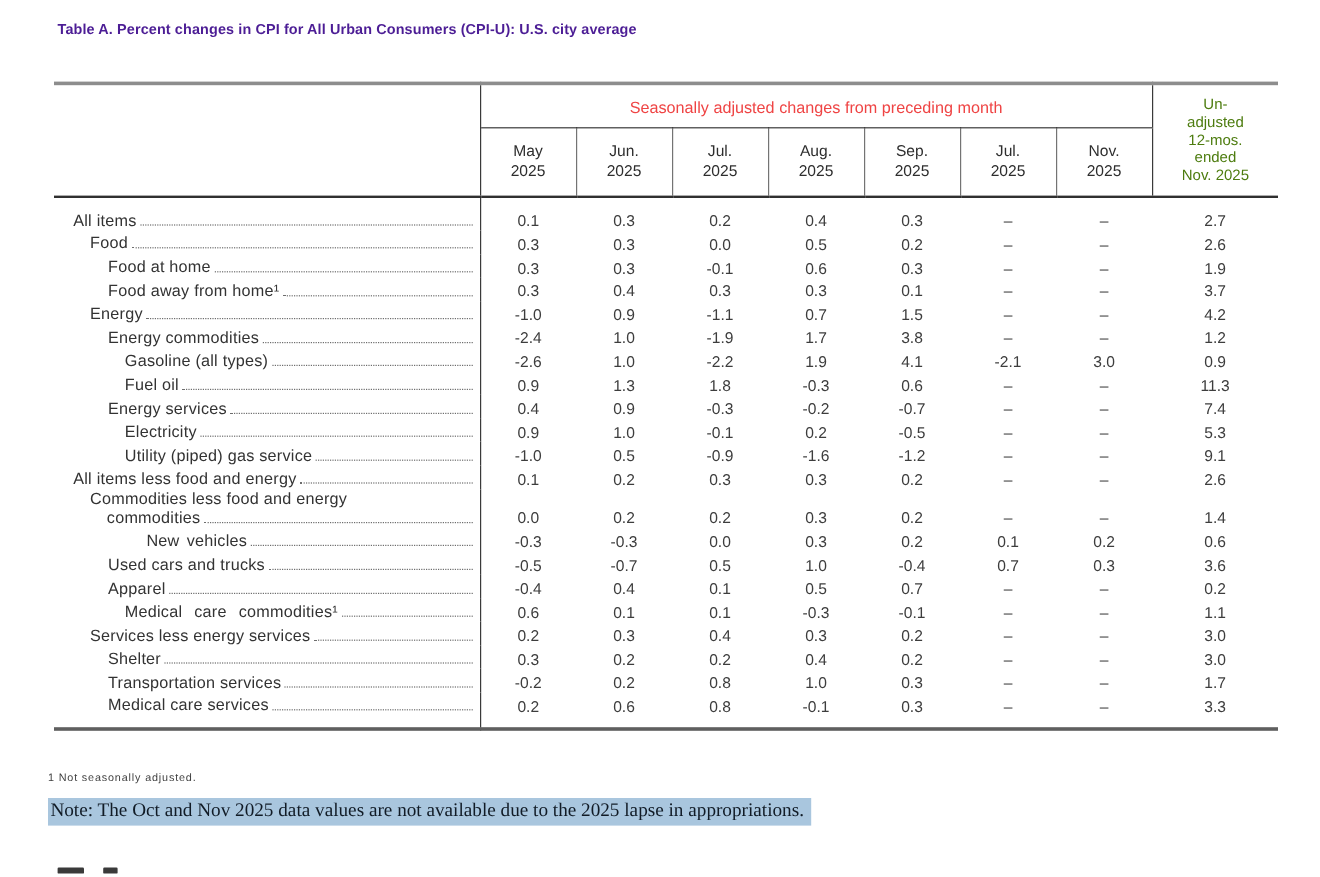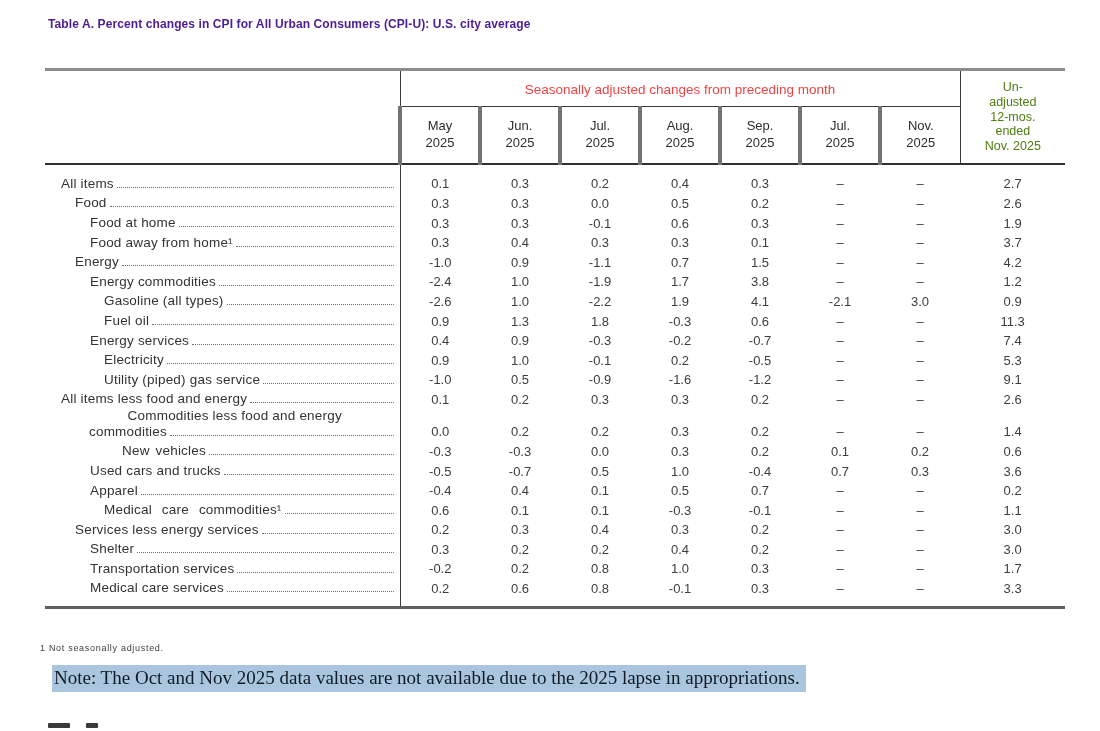--- a/index.html
+++ b/index.html
@@ -26,49 +26,49 @@
   }
   th.group-head{
     border-bottom:1px solid #3a3a3a;
     font-size:13.5px;color:#ef4444;height:33px;vertical-align:middle;padding-top:2px;
   }
   th.unadj-head{
     border-left:1px solid #3a3a3a;border-bottom:2.5px solid #303030;
     font-size:12.5px;line-height:1.18;vertical-align:middle;color:#4d7c0f;
   }
   tr.months th{
-    height:56px;border-left:4px solid #737373;border-bottom:2.5px solid #303030;
+    height:56px;border-left:1px solid #737373;border-bottom:2.5px solid #303030;
     font-size:13px;line-height:1.3;vertical-align:middle;color:#2e2e2e;
   }
   tbody td{
     font-size:13px;height:19.6px;padding:0;text-align:center;
     vertical-align:bottom;color:#3d3d3d;line-height:1.2;
   }
   tbody td.stub{
     text-align:left;border-right:1px solid #3a3a3a;padding-right:5px;
   }
   tbody tr:first-child td{height:27px;}
   tbody tr:last-child td{padding-bottom:9px;}
-  .stub-line{display:flex;align-items:baseline;justify-content:center;}
+  .stub-line{display:flex;align-items:baseline;}
   .stub-label{font-size:13.5px;color:#333;white-space:nowrap;letter-spacing:0.2px;}
   .leader{flex:1;border-bottom:1.5px dotted #6d6d6d;margin:0 1px 3px 3px;min-width:8px;}
   .ind0{padding-left:16px;}
   .ind1{padding-left:30px;}
   .ind2{padding-left:45px;}
   .ind3{padding-left:59px;}
   .wrap2{padding-left:44px;}
   tbody tr:nth-child(17) .stub-label{word-spacing:6px;}
   tbody tr:nth-child(14) .stub-label{word-spacing:2px;margin-left:32px;}
   .footnote{
     position:absolute;left:40px;top:643px;
     font-size:9px;color:#3f3f3f;letter-spacing:0.7px;
   }
   .note-line{
     position:absolute;left:40px;top:667px;width:1010px;
-    font-family:"Liberation Serif", serif;font-size:19px;color:#111b26;margin-left:12px;
+    font-family:"Liberation Serif", serif;font-size:16px;color:#111b26;
   }
   .note-highlight{
     background:#a9c6de;padding:2px 6px 4px 2px;
   }
   .cutoff{position:absolute;background:#3a3a3a;border-radius:1px;}
   .cutoff.a{left:48px;top:723px;width:22px;height:5px;}
   .cutoff.b{left:86px;top:723px;width:12px;height:5px;}
 </style>
 </head>
 <body>

